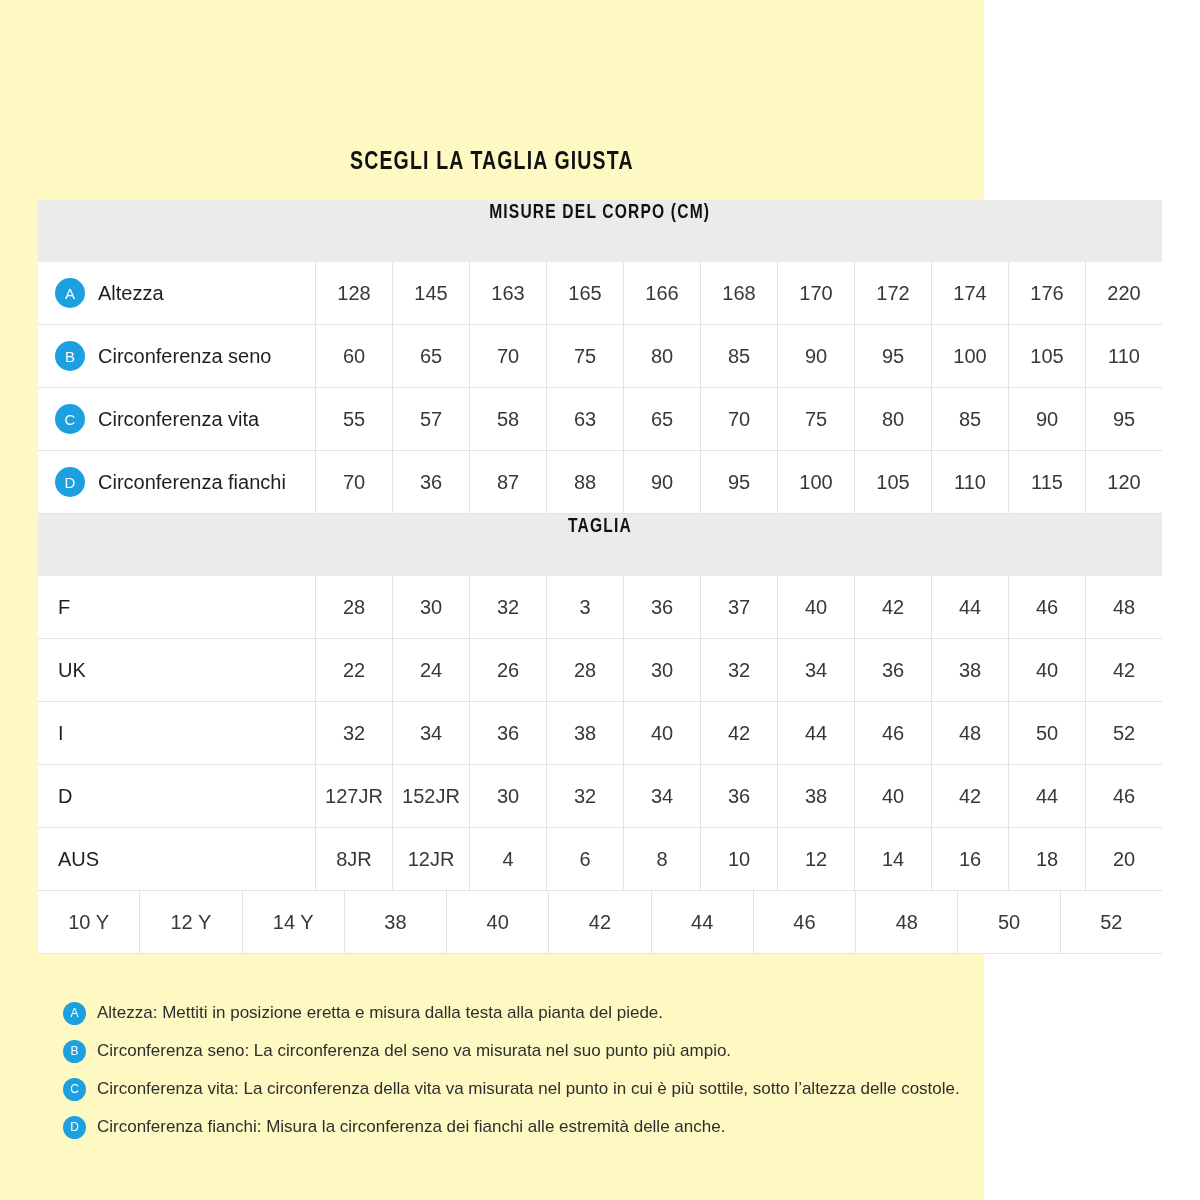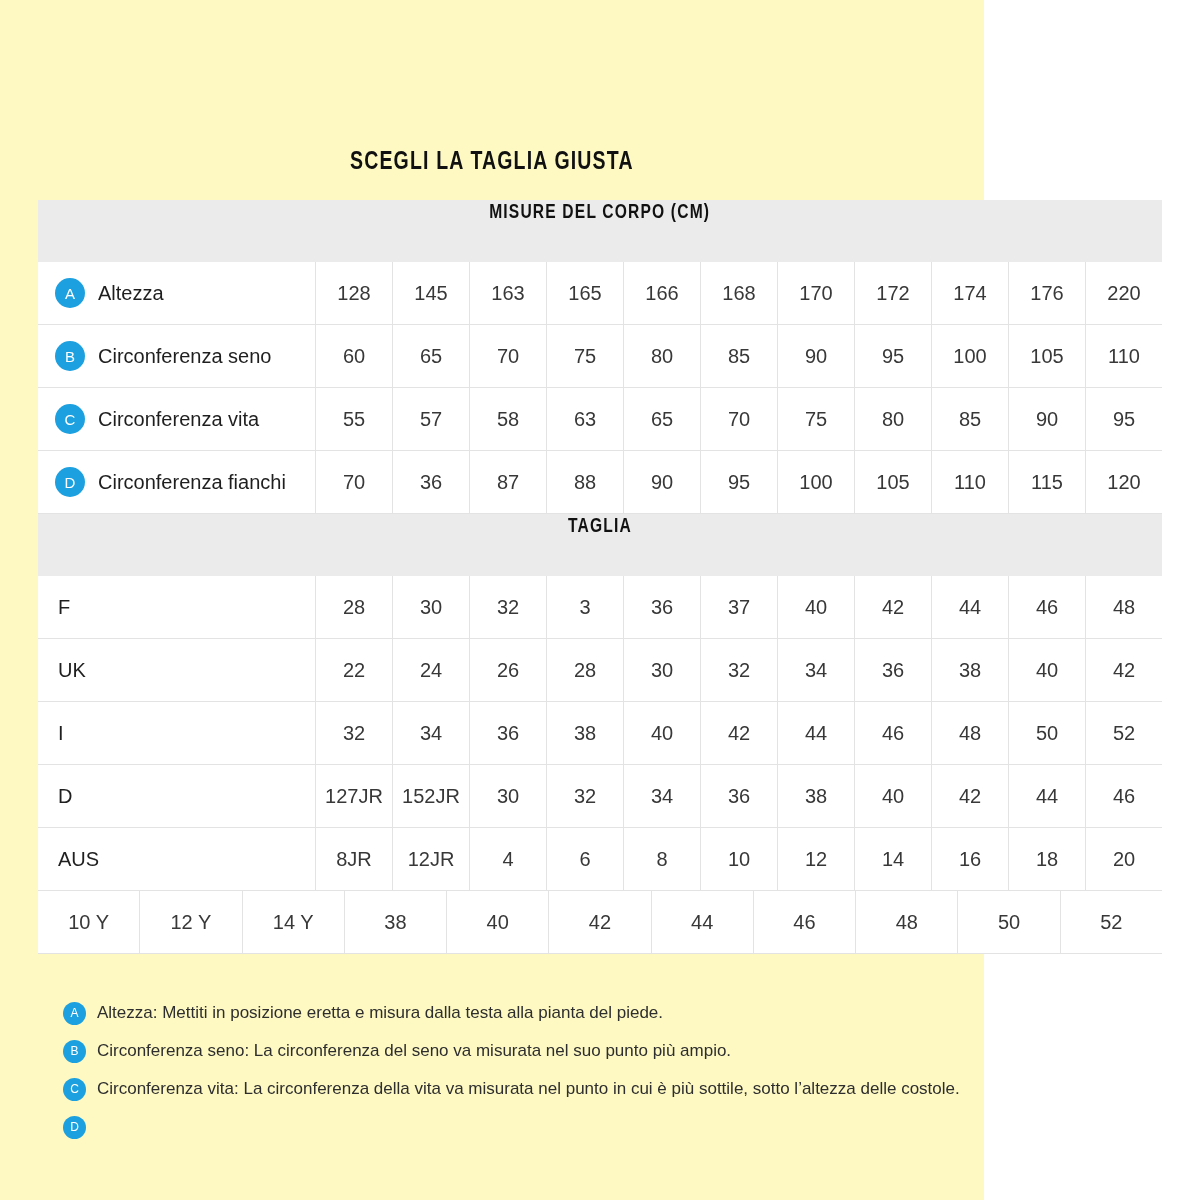--- a/index.html
+++ b/index.html
@@ -247,16 +247,17 @@
       <div class="note">
         <span class="nbadge">B</span>
         <span>Circonferenza seno: La circonferenza del seno va misurata nel suo punto più ampio.</span>
       </div>
       <div class="note">
         <span class="nbadge">C</span>
         <span>Circonferenza vita: La circonferenza della vita va misurata nel punto in cui è più sottile, sotto l’altezza delle costole.</span>
       </div>
       <div class="note">
         <span class="nbadge">D</span>
+        <span>Circonferenza fianchi: Misura la circonferenza dei fianchi alle estremità delle anche.</span>
       </div>
     </div>
 
 </div>
 
 </body></html>

